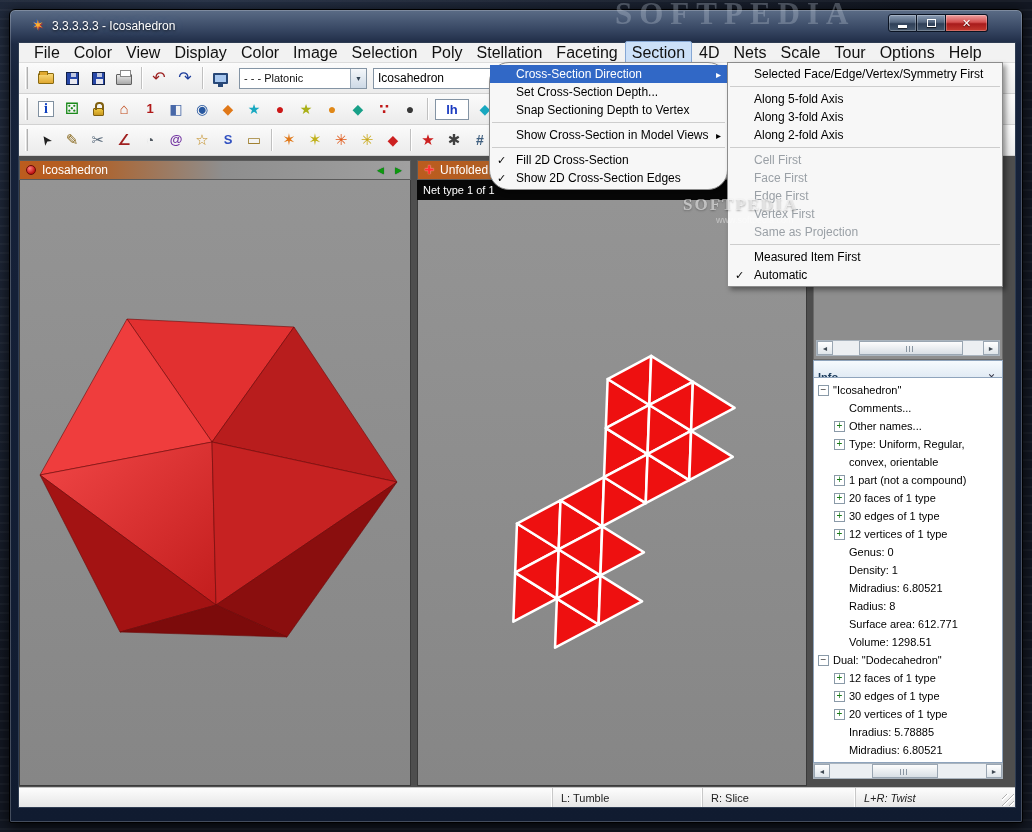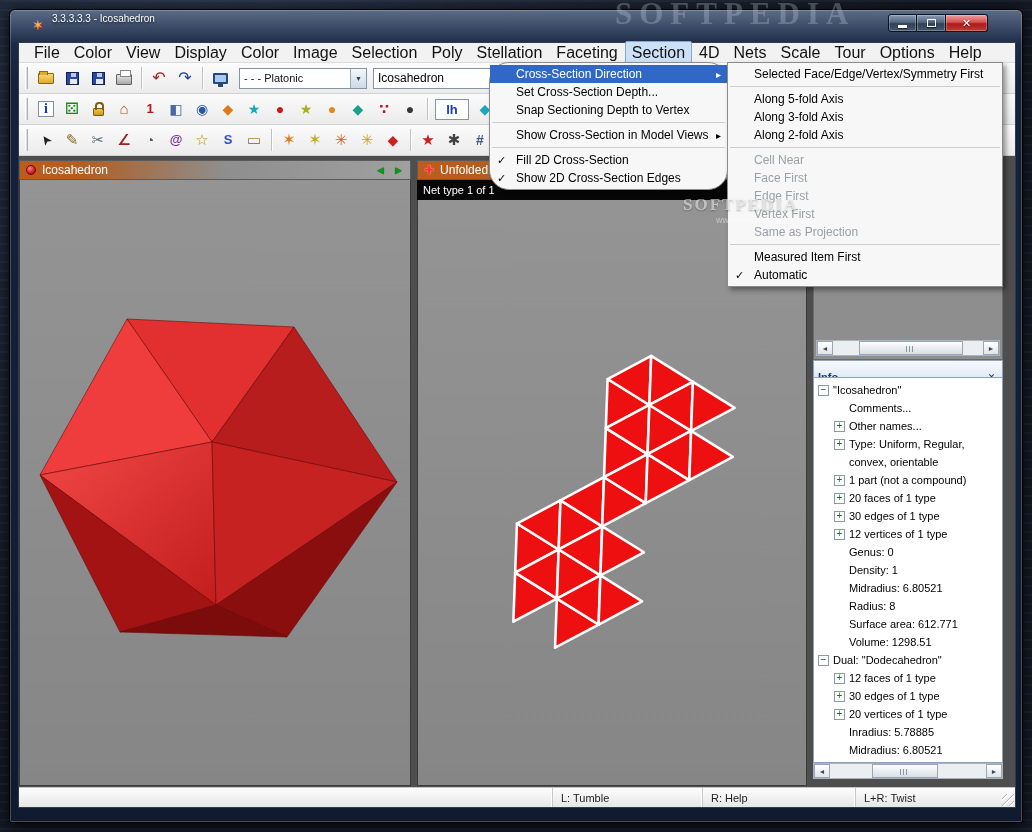--- a/index.html
+++ b/index.html
@@ -17,21 +17,21 @@
     text-shadow:0 1px 2px rgba(0,0,0,.3);}
   #small-watermark-url{position:absolute;left:716px;top:215px;z-index:150;color:rgba(255,255,255,.45);font-size:9px;}
   
   #window{position:absolute;left:9px;top:9px;width:1014px;height:814px;z-index:10;
     border-radius:6px 6px 2px 2px;border:1px solid #000;
     background:linear-gradient(180deg,#5b6c86 0,#3a4a66 18px,#1d2a44 34px,#16223a 70px,#101b30 100%);
     box-shadow:0 3px 14px rgba(0,0,0,.85), inset 0 0 0 1px rgba(255,255,255,.22);}
   .titlebar{position:absolute;left:0;top:0;right:0;height:32px;}
   #win-icon{position:absolute;left:22px;top:8px;font-size:14px;line-height:14px;color:#ffb030;
     text-shadow:1px 1px 0 #c03030,-1px -1px 0 #3060c0;}
-  #win-title{position:absolute;left:42px;top:3px;font-size:10px;color:#fff;
+  #win-title{position:absolute;left:42px;top:9px;font-size:12px;color:#fff;
     text-shadow:0 1px 3px rgba(0,0,0,.9),0 0 8px rgba(140,190,255,.35);}
   .cap-btns{position:absolute;left:878px;top:4px;display:flex;z-index:40;}
   .cap{width:29px;height:18px;display:flex;align-items:center;justify-content:center;border:1px solid #0a1322;
     background:linear-gradient(180deg,#8b9cb4 0,#55677f 45%,#2f4058 55%,#47596f 100%);
     box-shadow:inset 0 0 0 1px rgba(255,255,255,.25);}
   .cap.min{border-radius:3px 0 0 3px;}
   .cap.max{border-left:none;}
   .cap.close{width:42px;border-radius:0 3px 3px 0;border-left:none;
     background:linear-gradient(180deg,#f0a0a0 0,#d4504f 45%,#a81b1b 55%,#c43a2f 100%);}
   .min-glyph{width:9px;height:3px;background:#fff;box-shadow:0 1px 1px rgba(0,0,0,.6);margin-top:7px;}
@@ -122,21 +122,21 @@
   .tree-row.d0{padding-left:4px;}
   .texp{width:11px;height:11px;border:1px solid #8a9aa8;background:#fff;display:flex;align-items:center;
     justify-content:center;font-size:10px;line-height:10px;margin-right:4px;flex:0 0 11px;color:#1a7a1a;}
   .texp.minus{color:#333;}
   .texp.none{visibility:hidden;}
   
   #statusbar{position:absolute;left:0;top:744px;width:996px;height:20px;display:flex;font-size:11px;color:#222;
     background:linear-gradient(180deg,#fdfdfd,#e6e6e6);border-top:1px solid #c4c4c4;}
   .sseg{display:flex;align-items:center;padding-left:8px;border-right:1px solid #c8c8c8;
     box-shadow:inset -1px 0 0 #fff;position:relative;}
-  .sseg.s1{width:534px;}.sseg.s2{width:150px;}.sseg.s3{width:153px;}.sseg.s4{flex:1;border-right:none;box-shadow:none;}
+  .sseg.s1{width:534px;}.sseg.s2{width:150px;}.sseg.s3{width:153px;}.sseg.s4{flex:1;border-right:none;box-shadow:none;font-style:italic;}
   .grip{position:absolute;right:1px;bottom:1px;width:12px;height:12px;
     background:repeating-linear-gradient(135deg,transparent 0 3px,#b0b0b0 3px 4px,#fff 4px 5px);}
   
   .popup{position:absolute;z-index:100;background:#f7f7f7;border:1px solid #8c8c8c;
     box-shadow:3px 3px 5px rgba(0,0,0,.4);padding:2px 0;}
   #section-menu{left:489px;top:62px;width:239px;border-radius:20px;}
   #direction-submenu{left:727px;top:62px;width:276px;}
   .menu-row{position:relative;height:18px;display:flex;align-items:center;font-size:12px;color:#000;
     padding:0 18px 0 26px;white-space:nowrap;}
   .menu-row.hl{background:#3168c6;color:#fff;}
@@ -524,21 +524,21 @@
           <span class="sbtn">►</span>
         </div>
       </div>
 
       <div id="statusbar">
         <div class="sseg s1"></div>
         <div class="sseg s2">
             <span>L: Tumble</span>
           </div>
         <div class="sseg s3">
-            <span>R: Help</span>
+            <span>R: Slice</span>
           </div>
         <div class="sseg s4">
             <span>L+R: Twist</span>
             <span class="grip"></span>
           </div>
       </div>
     </div>
   </div>
 
   <div id="section-menu" class="popup">
@@ -585,21 +585,21 @@
         <span class="mcheck"></span>
         <span class="mlabel">Along 3-fold Axis</span>
       </div>
       <div class="menu-row">
         <span class="mcheck"></span>
         <span class="mlabel">Along 2-fold Axis</span>
       </div>
       <div class="menu-sep"></div>
       <div class="menu-row dis">
         <span class="mcheck"></span>
-        <span class="mlabel">Cell Near</span>
+        <span class="mlabel">Cell First</span>
       </div>
       <div class="menu-row dis">
         <span class="mcheck"></span>
         <span class="mlabel">Face First</span>
       </div>
       <div class="menu-row dis">
         <span class="mcheck"></span>
         <span class="mlabel">Edge First</span>
       </div>
       <div class="menu-row dis">

